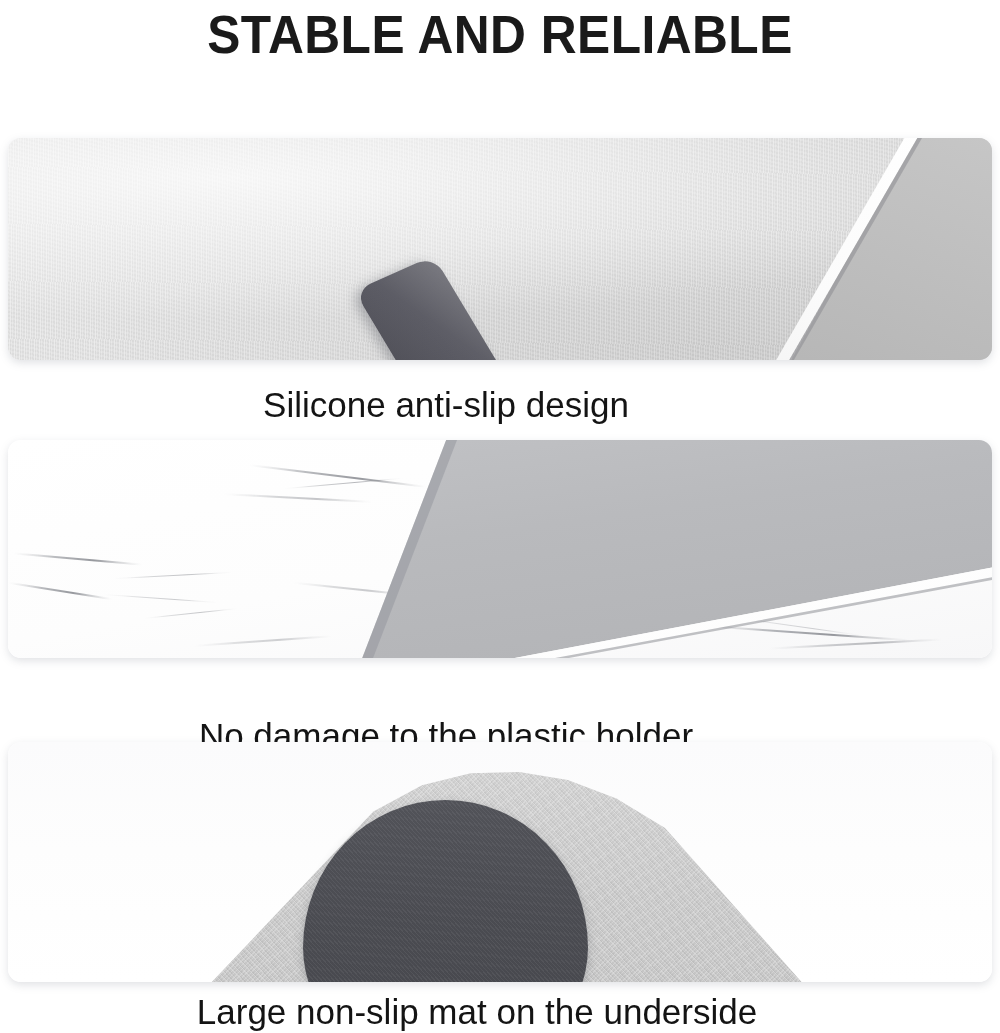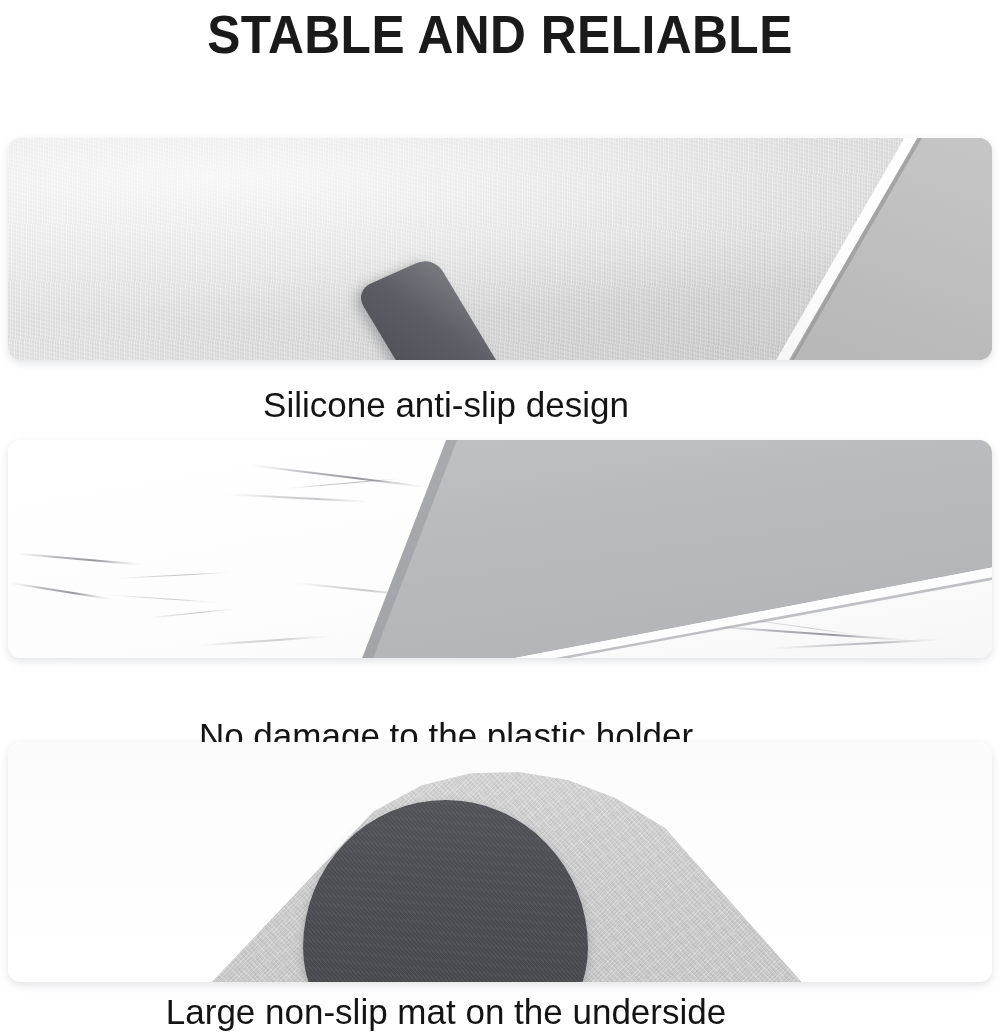--- a/index.html
+++ b/index.html
@@ -58,21 +58,21 @@
     text-align: center;
     font-family: "Liberation Sans", sans-serif;
     font-size: 35px;
     font-weight: 400;
     color: #141414;
     white-space: nowrap;
     letter-spacing: 0px;
   }
   #caption-1 { top: 385px; }
   #caption-2 { top: 716px; text-decoration: underline; }
-  #caption-3 { top: 992px; }
+  #caption-3 { top: 992px; padding-left: 31px; }
 
   
   .alu-base {
     position: absolute; inset: 0;
     background:
       linear-gradient(118deg, #e4e4e4 0%, #dedede 40%, #d8d8d8 72%, #d4d4d4 100%);
   }
   .alu-grain {
     position: absolute; inset: 0;
     opacity: 0.55;

